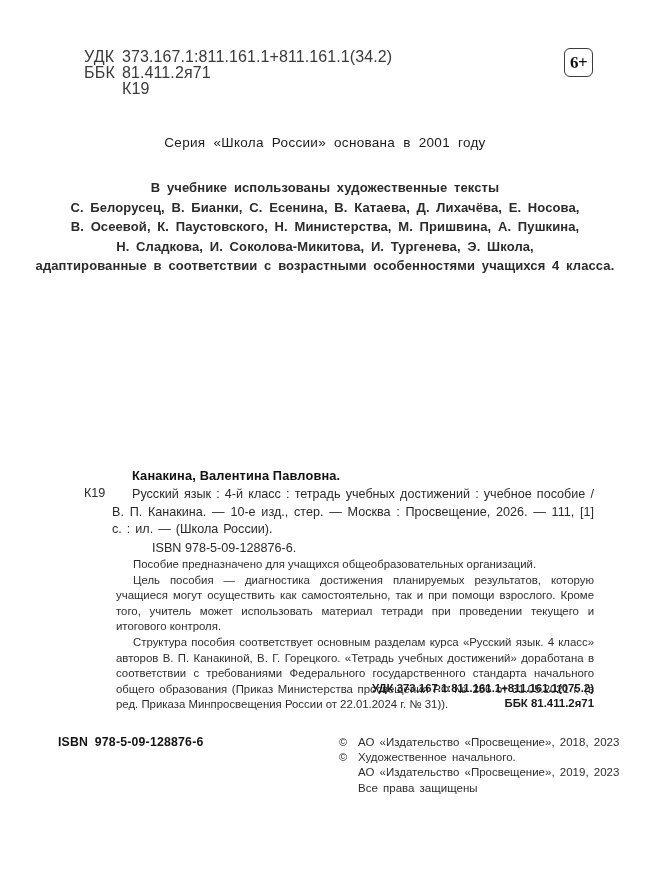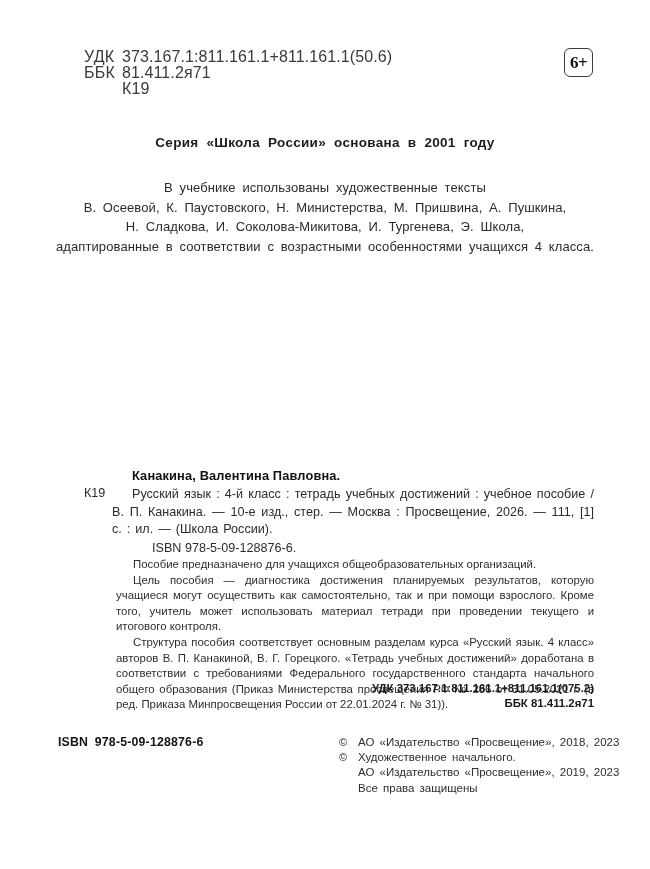--- a/index.html
+++ b/index.html
@@ -69,40 +69,40 @@
   }
 
   
   .series-line {
     position: absolute;
     left: 0;
     right: 0;
     top: 135px;
     text-align: center;
     font-size: 13.5px;
-    font-weight: bold;
+    font-weight: normal;
     word-spacing: 4px;
     letter-spacing: 0.3px;
     color: #1c1c1c;
   }
 
   
   .credits {
     position: absolute;
     left: 0;
     right: 0;
     top: 178px;
     text-align: center;
     font-size: 13px;
     line-height: 19.5px;
     word-spacing: 3px;
     letter-spacing: 0.1px;
     color: #2b2b2b;
   }
-  .credits div { white-space: nowrap; }
+  .credits div { white-space: nowrap; font-weight: bold; }
 
   
   .biblio {
     position: absolute;
     left: 84px;
     top: 468px;
     width: 510px;
     font-size: 12.6px;
     color: #2b2b2b;
   }
@@ -200,40 +200,41 @@
   .cp-text { white-space: nowrap; }
 </style>
 </head>
 <body>
 
 <div class="page">
 
   <div class="udk-block">
     <div class="udk-row">
       <span class="udk-label">УДК</span>
-      <span class="udk-value">373.167.1:811.161.1+811.161.1(50.6)</span>
+      <span class="udk-value">373.167.1:811.161.1+811.161.1(34.2)</span>
     </div>
     <div class="udk-row">
       <span class="udk-label">ББК</span>
       <span class="udk-value">81.411.2я71</span>
     </div>
     <div class="udk-row indent">
       <span class="udk-label"></span>
       <span class="udk-value">К19</span>
     </div>
   </div>
 
   <div class="age-badge">
     <span>6+</span>
   </div>
 
   <div class="series-line">Серия «Школа России» основана в 2001 году</div>
 
   <div class="credits">
     <div>В учебнике использованы художественные тексты</div>
+    <div>С. Белорусец, В. Бианки, С. Есенина, В. Катаева, Д. Лихачёва, Е. Носова,</div>
     <div>В. Осеевой, К. Паустовского, Н. Министерства, М. Пришвина, А. Пушкина,</div>
     <div>Н. Сладкова, И. Соколова-Микитова, И. Тургенева, Э. Школа,</div>
     <div>адаптированные в соответствии с возрастными особенностями учащихся 4 класса.</div>
   </div>
 
   <div class="biblio">
     <div class="biblio-author">Канакина, Валентина Павловна.</div>
     <div class="biblio-body">
       <div class="biblio-sigla">К19</div>
       <div class="biblio-desc">Русский язык : 4-й класс : тетрадь учебных достижений : учебное пособие / В. П. Канакина. — 10-е изд., стер. — Москва : Просвещение, 2026. — 111, [1] с. : ил. — (Школа России).</div>

